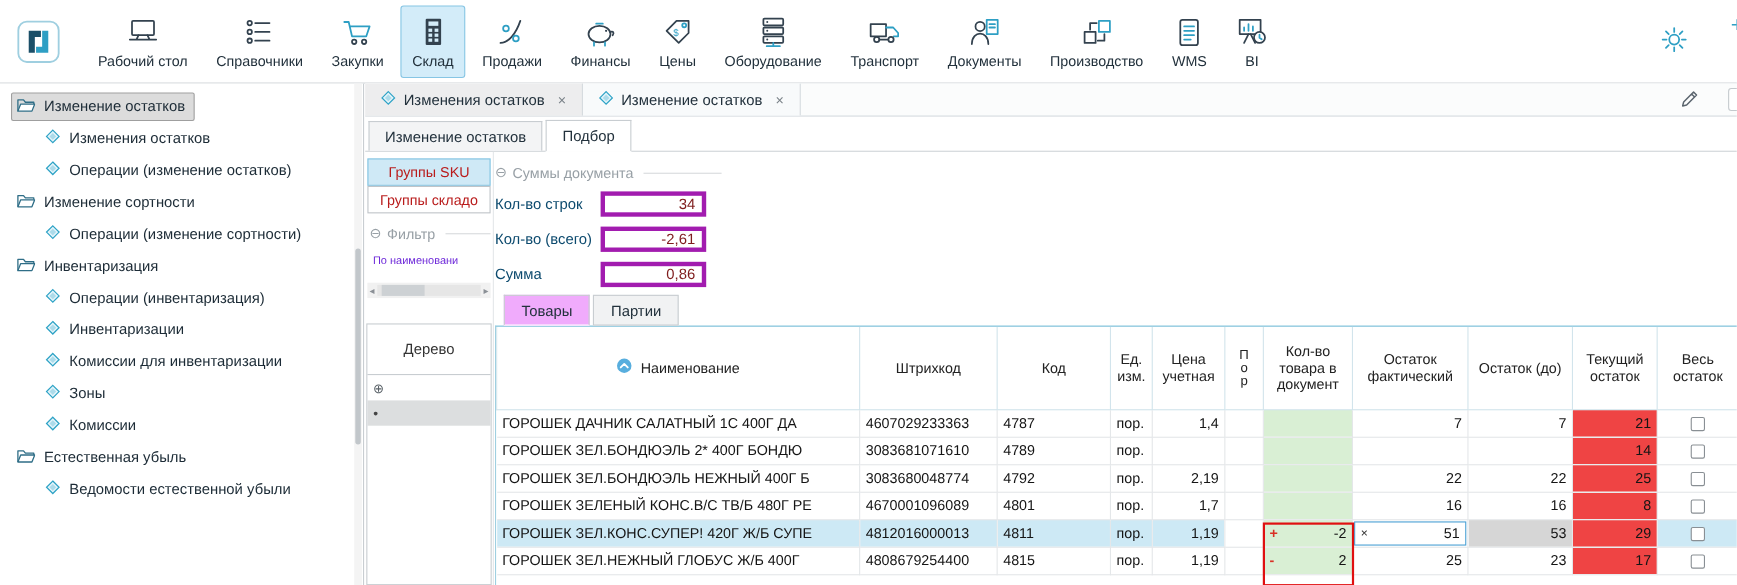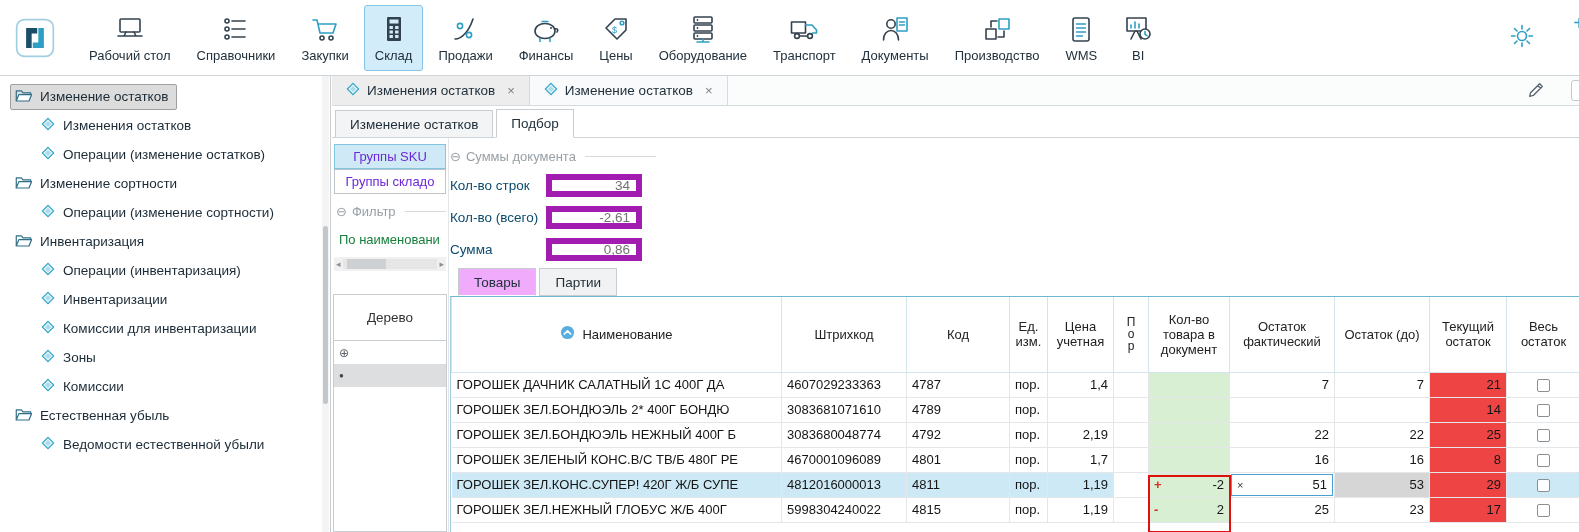--- a/index.html
+++ b/index.html
@@ -41,41 +41,41 @@
 
   .inner-tabs{position:absolute;top:30px;left:0;right:0;height:32px;display:flex;align-items:flex-end;border-bottom:1px solid #cfd4d8;padding-left:3px}
   .inner-tab{height:27px;display:flex;align-items:center;padding:0 14px;border:1px solid #c8cdd1;border-bottom:none;
     background:#f3f4f5;margin-right:3px;font-size:13.5px;cursor:pointer;position:relative;color:#22313c}
   .inner-tab.active{background:#fff;z-index:3;height:29px;margin-bottom:-1px;border-bottom:1px solid #fff}
 
   .content-divider{position:absolute;left:116px;top:62px;bottom:0;width:1px;background:#e4e7e9}
 
   
   .lp-btn{position:absolute;left:2px;width:112px;height:25px;border:1px solid #bfc4c8;background:#fff;font:inherit;font-size:13px;
-    display:flex;align-items:center;justify-content:center;cursor:pointer;white-space:nowrap;overflow:hidden;color:#6d28d9}
+    display:flex;align-items:center;justify-content:center;cursor:pointer;white-space:nowrap;overflow:hidden;color:#b91c1c}
   .lp-btn.active{background:#cfe9f6;border-color:#83c4e2}
   #btn-sku{top:68px}
   #btn-sklad{top:93px}
   .gb-row{display:flex;align-items:center;gap:5px;color:#98a0a6;font-size:13px;white-space:nowrap}
   .gb-line{flex:1;border-top:1px solid #d7dadd;margin-left:4px;min-width:8px}
   #filter-group{position:absolute;left:4px;top:128px;width:110px}
-  #filter-field{position:absolute;left:7px;top:156px;font-size:13px;color:#15803d;white-space:nowrap;overflow:hidden;width:106px;cursor:pointer}
+  #filter-field{position:absolute;left:7px;top:156px;font-size:10px;color:#6d28d9;white-space:nowrap;overflow:hidden;width:106px;cursor:pointer}
   .hscroll{position:absolute;left:2px;top:181px;width:112px;height:14px;background:#f1f1f1;display:flex;align-items:center;color:#8b9096;font-size:9px;padding:0 2px;cursor:pointer}
   .hs-track{flex:1;height:10px;margin:0 2px;background:#e6e6e6;position:relative}
   .hs-thumb{position:absolute;left:4px;top:0;width:42%;height:10px;background:#cdd1d4}
   .tree-panel{position:absolute;left:1px;top:218px;width:114px;bottom:0;border:1px solid #c8cdd1;background:#fff}
   .tree-header{height:46px;border-bottom:1px solid #c8cdd1;display:flex;align-items:center;justify-content:center;font-size:13.5px;color:#333;cursor:pointer}
   .tree-row{height:23px;display:flex;align-items:center;padding-left:5px;color:#5a6268;font-size:12px;cursor:pointer}
   .tree-row.gray{background:#dcdedf;font-size:8px;color:#444}
 
   
   #sums-group{position:absolute;left:118px;top:73px;width:206px}
   .sum-row{position:absolute;left:118px;width:192px;display:flex;align-items:center;justify-content:space-between}
   .sum-row .lbl{font-size:13.5px;color:#0c4a6e;white-space:nowrap}
-  .sum-row input{width:96px;height:23px;border:6px solid #a21caf;text-align:right;padding:0 6px;font:inherit;font-size:13.5px;color:#737373;background:#fff}
+  .sum-row input{width:96px;height:23px;border:4px solid #a21caf;text-align:right;padding:0 6px;font:inherit;font-size:13.5px;color:#7f1d1d;background:#fff}
   #sum-0{top:98px} #sum-1{top:130px} #sum-2{top:162px}
 
   
   .grid-tabs{position:absolute;left:126px;top:192px;display:flex;gap:3px;z-index:2}
   .grid-tab{height:28px;padding:0 15px;display:flex;align-items:center;border:1px solid #c8cdd1;background:#f1f2f3;font-size:13.5px;cursor:pointer;color:#22313c}
   .grid-tab.active{background:#f0abfc;border-bottom-color:#fff}
 
   
   .grid-wrap{position:absolute;left:118px;top:220px;right:0;bottom:0;border-top:1px solid #6cb8d4;border-left:1px solid #9fcfe0;overflow:hidden}
   table.grid{border-collapse:collapse;table-layout:fixed;width:1129px}
@@ -643,21 +643,21 @@
                 <span class="clear">×</span>
                 <span>51</span>
               </div>
             </td>
             <td class="num gray">53</td>
             <td class="num pink">29</td>
             <td class="check"><span class="checkbox"></span></td>
           </tr>
           <tr>
             <td>ГОРОШЕК ЗЕЛ.НЕЖНЫЙ ГЛОБУС Ж/Б 400Г</td>
-            <td>5998304240022</td>
+            <td>4808679254400</td>
             <td>4815</td>
             <td>пор.</td>
             <td class="num">1,19</td>
             <td class="white"></td>
             <td class="qty">
                 <div class="qcell">
                   <span class="sign">-</span>
                   <span>2</span>
                 </div>
               </td>

